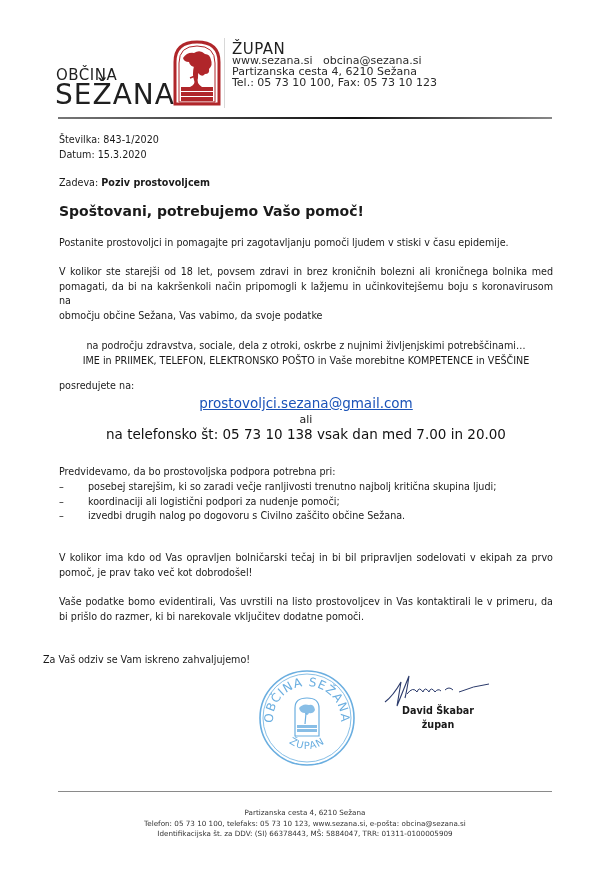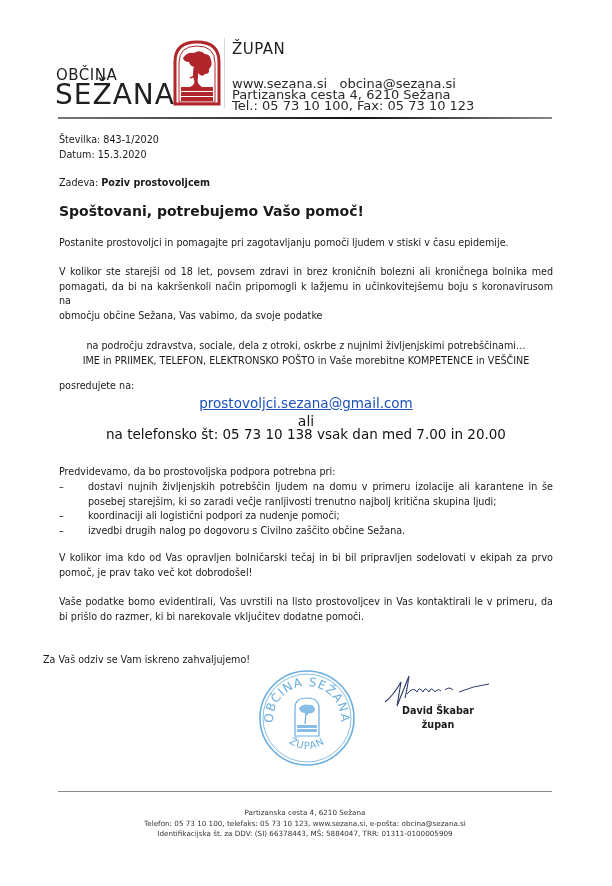--- a/index.html
+++ b/index.html
@@ -6,39 +6,39 @@
   body { width: 612px; height: 886px; position: relative; overflow: hidden;
          font-family: "DejaVu Sans", "Liberation Sans", sans-serif; color: #1a1a1a; }
   .abs { position: absolute; }
 
   
   .brand-small { left: 56px; top: 66px; font-size: 15px; letter-spacing: 0.5px; color: #1f1f1f; }
   .brand-big { left: 55px; top: 78px; font-size: 28px; letter-spacing: 1px; color: #1f1f1f; font-weight: normal; }
   .logo { left: 172px; top: 40px; width: 50px; height: 66px; }
   .vline { left: 224px; top: 38px; width: 1px; height: 70px; background: #d8d8d8; }
   .zupan-hdr { left: 232px; top: 40px; font-size: 15px; color: #1f1f1f; letter-spacing: 0.5px; }
-  .hdr-info { left: 232px; top: 78px; font-size: 13px; line-height: 11px; color: #2a2a2a; }
+  .hdr-info { left: 232px; top: 55px; font-size: 11px; line-height: 11px; color: #2a2a2a; }
   .hdr-info div { white-space: nowrap; }
   .hr-top { left: 58px; top: 117px; width: 494px; height: 2px;
             background: linear-gradient(90deg, #777 0%, #333 40%, #111 60%, #888 100%); }
 
   
   .txt { font-size: 9.6px; line-height: 14.5px; color: #1a1a1a; }
   .meta { left: 59px; top: 133px; }
   .subject { left: 59px; top: 176px; }
   .subject b { font-weight: bold; }
   .headline { left: 59px; top: 203px; font-size: 14px; font-weight: bold; color: #1a1a1a; }
   .p1 { left: 59px; top: 236px; width: 494px; }
   .p2 { left: 59px; top: 265px; width: 494px; text-align: justify; }
   .p2 span { display: block; text-align: justify; text-align-last: justify; }
   .p2 span.last { text-align-last: left; }
   .center-block { left: 59px; top: 339px; width: 494px; text-align: center; }
   .forward { left: 59px; top: 379px; }
   .email { left: 59px; top: 395px; width: 494px; text-align: center; font-size: 13.5px; color: #1b53b8; text-decoration: underline; }
-  .ali { left: 59px; top: 413px; width: 494px; text-align: center; font-size: 14px; }
+  .ali { left: 59px; top: 413px; width: 494px; text-align: center; font-size: 11px; }
   .phone { left: 59px; top: 426px; width: 494px; text-align: center; font-size: 13.5px; color: #111; }
 
   .list-intro { left: 59px; top: 465px; }
   .list { left: 59px; top: 480px; width: 494px; }
   .li { position: relative; padding-left: 29px; }
   .li .dash { position: absolute; left: 0; top: 0; }
   .li .just { text-align: justify; text-align-last: justify; display: block; }
   .li .tail { display: block; }
 
   .p3 { left: 59px; top: 551px; width: 494px; }
@@ -112,21 +112,20 @@
 
 <div class="abs txt forward">posredujete na:</div>
 <div class="abs email">prostovoljci.sezana@gmail.com</div>
 <div class="abs ali">ali</div>
 <div class="abs phone">na telefonsko št: 05 73 10 138 vsak dan med 7.00 in 20.00</div>
 
 <div class="abs txt list-intro">Predvidevamo, da bo prostovoljska podpora potrebna pri:</div>
 <div class="abs txt list">
   <div class="li">
     <span class="dash">–</span>
-    <span class="just">dostavi nujnih življenjskih potrebščin ljudem na domu v primeru izolacije ali karantene in še</span>
     <span class="tail">posebej starejšim, ki so zaradi večje ranljivosti trenutno najbolj kritična skupina ljudi;</span>
   </div>
   <div class="li">
     <span class="dash">–</span>
     <span class="tail">koordinaciji ali logistični podpori za nudenje pomoči;</span>
   </div>
   <div class="li">
     <span class="dash">–</span>
     <span class="tail">izvedbi drugih nalog po dogovoru s Civilno zaščito občine Sežana.</span>
   </div>

